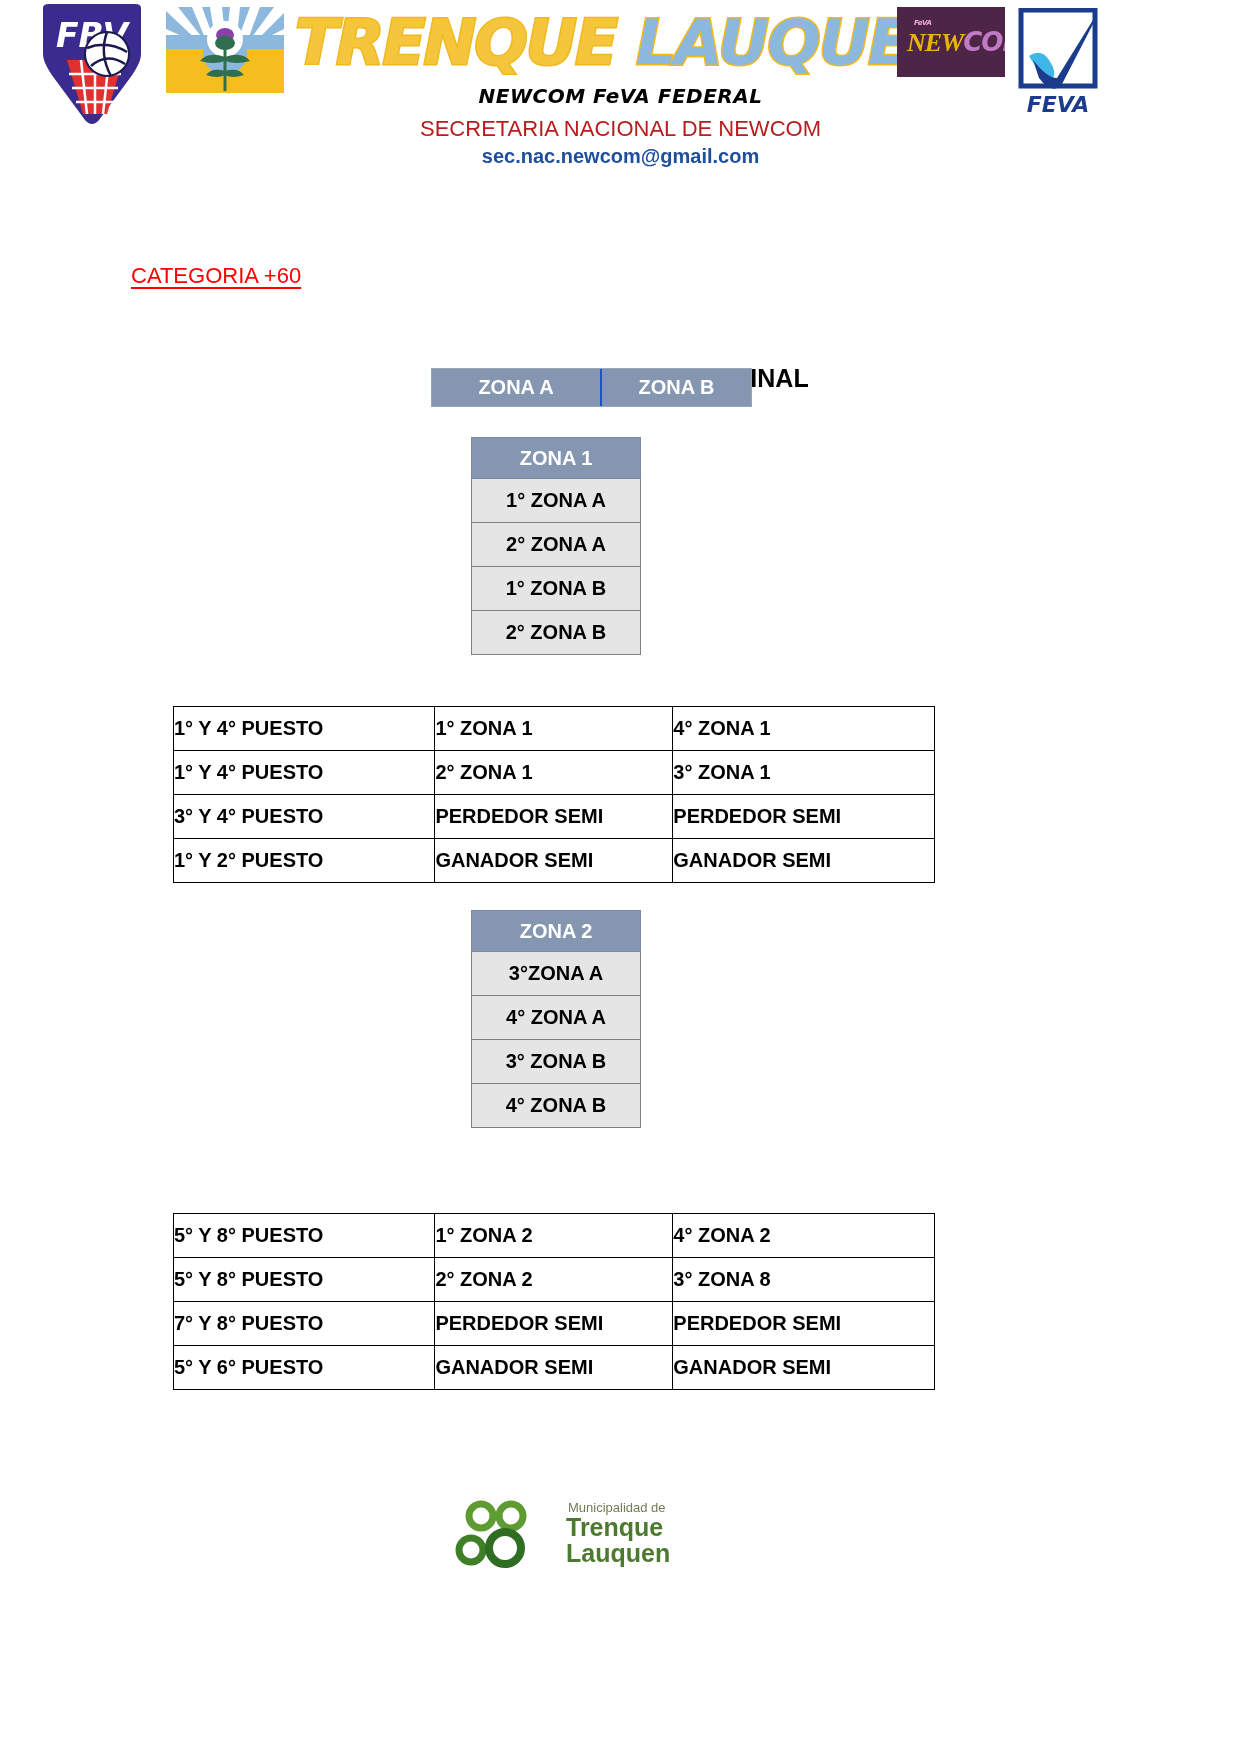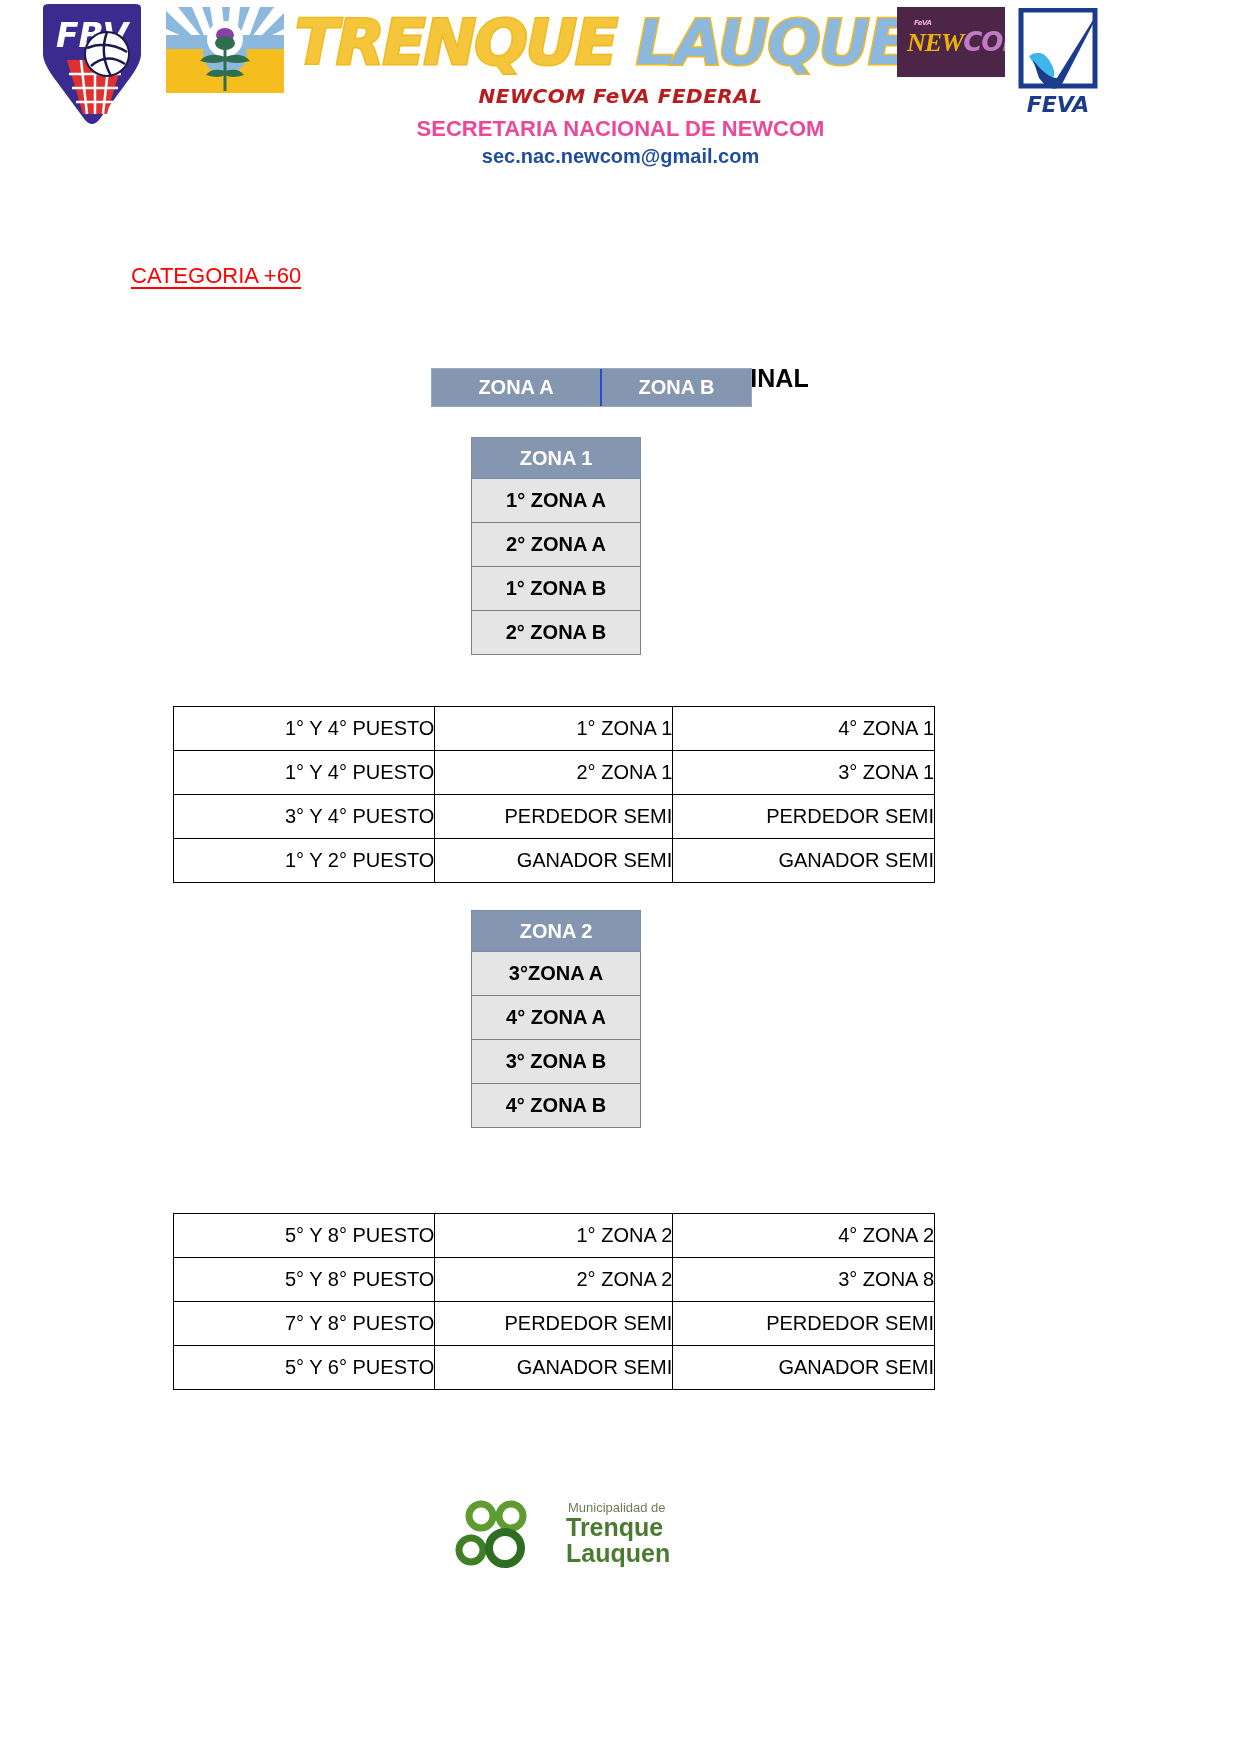--- a/index.html
+++ b/index.html
@@ -115,33 +115,33 @@
   .hdr-line1 {
     position: absolute;
     left: 0;
     top: 84px;
     width: 1241px;
     text-align: center;
     font-family: "DejaVu Sans", sans-serif;
     font-size: 20px;
     font-weight: bold;
     font-style: italic;
-    color: #b91c1c;
+    color: #000000;
     letter-spacing: 0.5px;
   }
   .hdr-line2 {
     position: absolute;
     left: 0;
     top: 116px;
     width: 1241px;
     text-align: center;
     font-family: "Liberation Sans", sans-serif;
     font-size: 22px;
-    font-weight: bold;
-    color: #ec4899;
+    font-weight: normal;
+    color: #b91c1c;
   }
   .hdr-line3 {
     position: absolute;
     left: 0;
     top: 145px;
     width: 1241px;
     text-align: center;
     font-family: "Liberation Sans", sans-serif;
     font-size: 20px;
     font-weight: bold;
@@ -227,23 +227,23 @@
   
   .bracket-table {
     position: absolute;
     left: 173px;
     width: 762px;
     border-collapse: collapse;
   }
   .bracket-table td {
     border: 1px solid #000000;
     height: 43px;
-    text-align: right;
+    text-align: left;
     font-size: 20px;
-    font-weight: normal;
+    font-weight: bold;
     padding: 0;
     background: #ffffff;
   }
   .bracket-table td.c0 { width: 262px; }
   .bracket-table td.c1 { width: 238px; }
   .bracket-table td.c2 { width: 262px; }
   .bracket-table.b1 { top: 706px; }
   .bracket-table.b2 { top: 1213px; }
 
   

